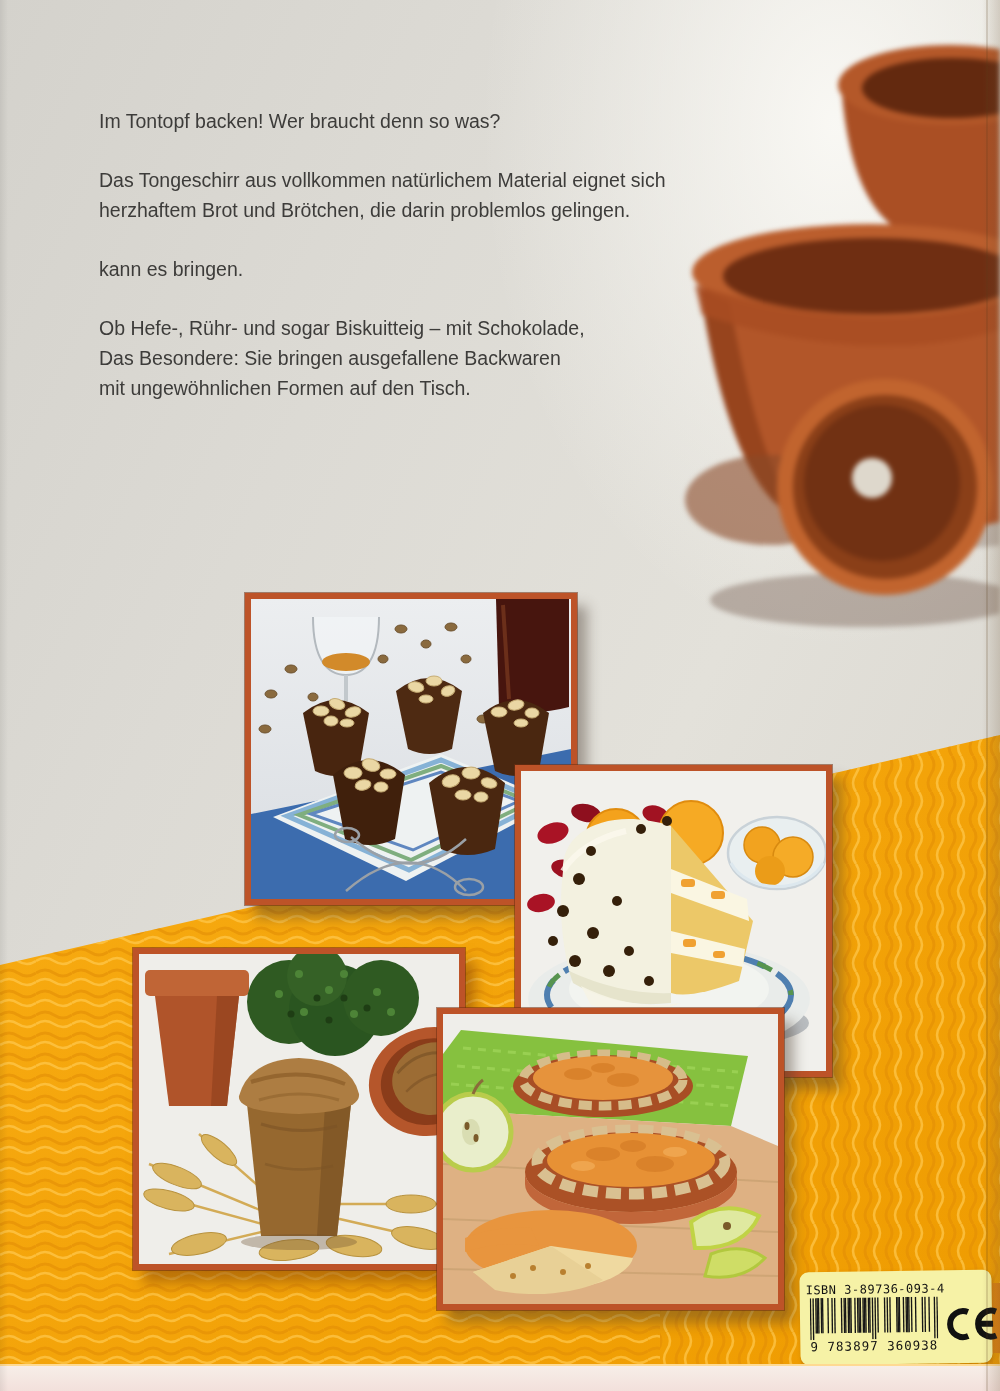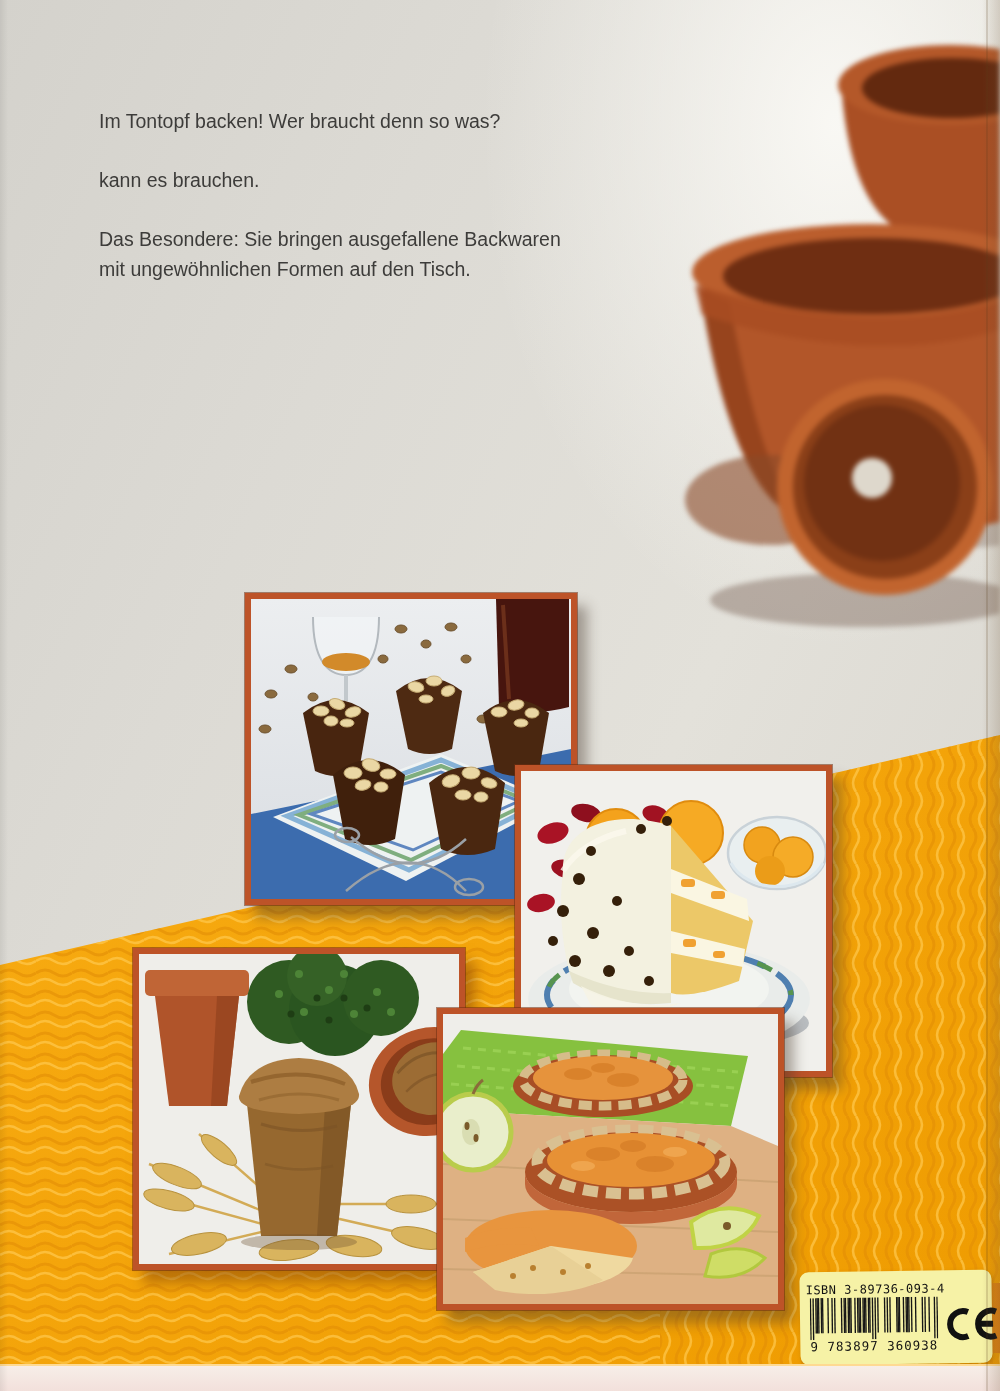--- a/index.html
+++ b/index.html
@@ -103,25 +103,28 @@
       <rect x="0" y="640" width="660" height="751" fill="url(#wavesH)"></rect>
       <rect x="660" y="640" width="340" height="751" fill="url(#wavesV)"></rect>
     </g>
   </svg>
 
   <div class="blurb">
     <p>
       <span class="ln">Im Tontopf backen! Wer braucht denn so was?</span>
     </p>
     <p>
+      <span class="ln">Das Tongeschirr aus vollkommen natürlichem Material eignet sich</span>
+      <span class="ln">herzhaftem Brot und Brötchen, die darin problemlos gelingen.</span>
     </p>
     <p>
-      <span class="ln">kann es brauchen.</span>
+      <span class="ln">kann es bringen.</span>
     </p>
     <p>
+      <span class="ln">Ob Hefe-, Rühr- und sogar Biskuitteig – mit Schokolade,</span>
       <span class="ln">Das Besondere: Sie bringen ausgefallene Backwaren</span>
       <span class="ln">mit ungewöhnlichen Formen auf den Tisch.</span>
     </p>
   </div>
 
   <div class="photo ph1" aria-label="Schokoladen-Tontopfkuchen mit Mandelblättchen, Dessertwein">
     <svg width="320" height="300" viewBox="0 0 320 300">
       <defs>
           <linearGradient id="p1bg" x1="0" y1="0" x2="0" y2="1">
         <stop offset="0" stop-color="#eceef0"></stop>

